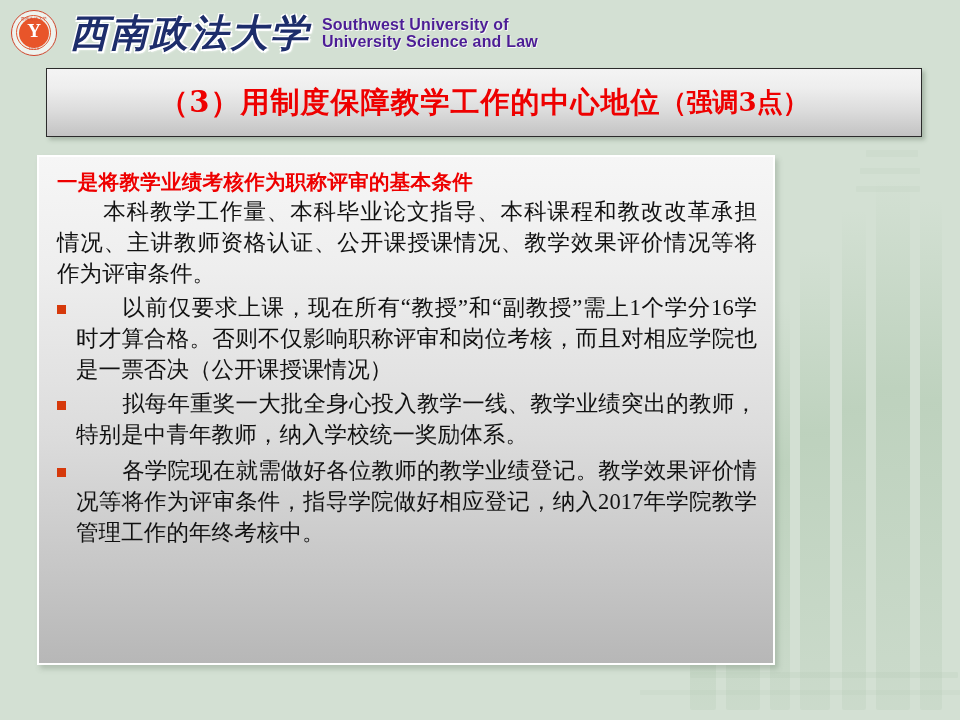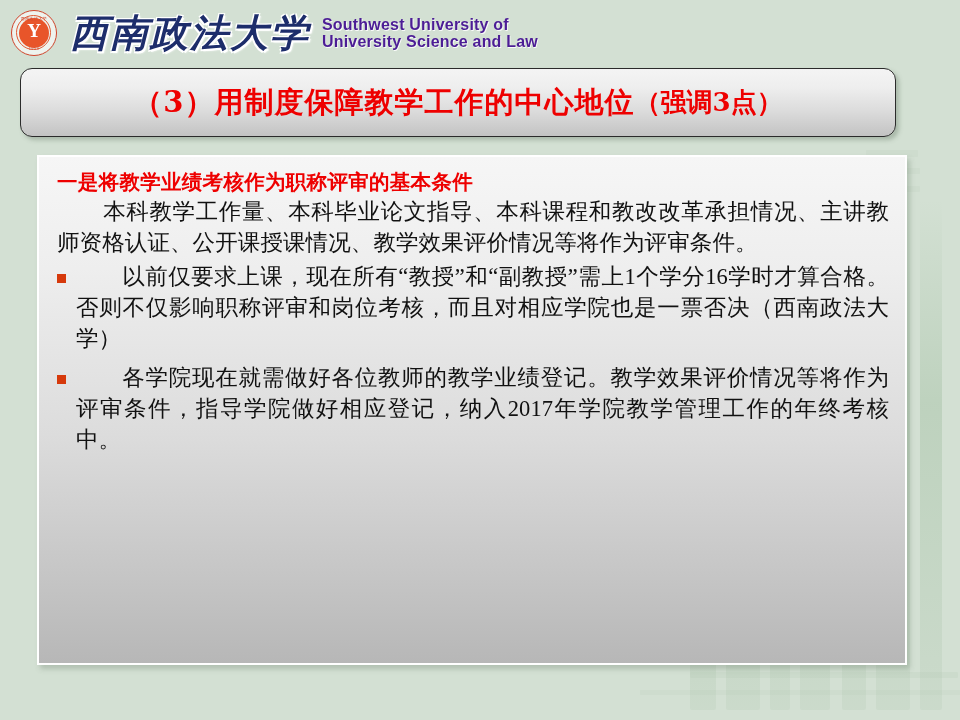--- a/index.html
+++ b/index.html
@@ -118,27 +118,27 @@
     font-size: 16px;
     line-height: 17px;
     letter-spacing: 0.2px;
     text-shadow: 0.8px 0.8px 0 rgba(255,255,255,0.85);
     white-space: nowrap;
   }
 
   
   .title-box {
     position: absolute;
-    left: 20px;
+    left: 46px;
     top: 68px;
     width: 876px;
     height: 69px;
     box-sizing: border-box;
     border: 1.6px solid #2b2b2b;
-    border-radius: 12px;
+    border-radius: 0;
     background: linear-gradient(to bottom, #f4f4f4 0%, #eeeeee 28%, #dcdcdc 62%, #c3c3c3 100%);
     box-shadow: 3px 3px 4px rgba(90,110,90,0.35);
     display: flex;
     align-items: center;
     justify-content: center;
     z-index: 3;
   }
   .title-text {
     color: #ee0000;
     font-size: 29px;
@@ -152,21 +152,21 @@
     font-size: 26px;
     font-weight: bold;
     font-family: "DejaVu Serif", "Liberation Serif", serif;
   }
 
   
   .content-box {
     position: absolute;
     left: 37px;
     top: 155px;
-    width: 870px;
+    width: 738px;
     height: 510px;
     box-sizing: border-box;
     border: 2px solid #ffffff;
     background: linear-gradient(to bottom, #f6f6f6 0%, #eeeeee 22%, #dcdcdc 55%, #c6c6c6 82%, #b7b7b7 100%);
     box-shadow: 3px 4px 5px rgba(100,120,100,0.3);
     padding: 12px 16px 10px 18px;
     z-index: 2;
     overflow: hidden;
   }
 
@@ -253,25 +253,29 @@
 
 <div class="content-box">
 
   <div class="sec-head">一是将教学业绩考核作为职称评审的基本条件</div>
   <div class="para indent">本科教学工作量、本科毕业论文指导、本科课程和教改改革承担情况、主讲教师资格认证、公开课授课情况、教学效果评价情况等将作为评审条件。</div>
 
   <div class="sp2"></div>
 
   <div class="bullet-row">
     <div class="bullet-mark"></div>
-    <div class="bullet-body para indent">以前仅要求上课，现在所有“教授”和“副教授”需上1个学分16学时才算合格。否则不仅影响职称评审和岗位考核，而且对相应学院也是一票否决（西南政法大学）</div>
+    <div class="bullet-body para indent">以前仅要求上课，现在所有“教授”和“副教授”需上1个学分16学时才算合格。否则不仅影响职称评审和岗位考核，而且对相应学院也是一票否决（公开课授课情况）</div>
   </div>
 
   <div class="sp2"></div>
 
+  <div class="bullet-row">
+    <div class="bullet-mark"></div>
+    <div class="bullet-body para indent">拟每年重奖一大批全身心投入教学一线、教学业绩突出的教师，特别是中青年教师，纳入学校统一奖励体系。</div>
+  </div>
 
   <div class="sp3"></div>
 
   <div class="bullet-row">
     <div class="bullet-mark"></div>
     <div class="bullet-body para indent">各学院现在就需做好各位教师的教学业绩登记。教学效果评价情况等将作为评审条件，指导学院做好相应登记，纳入2017年学院教学管理工作的年终考核中。</div>
   </div>
 
 </div>
 

